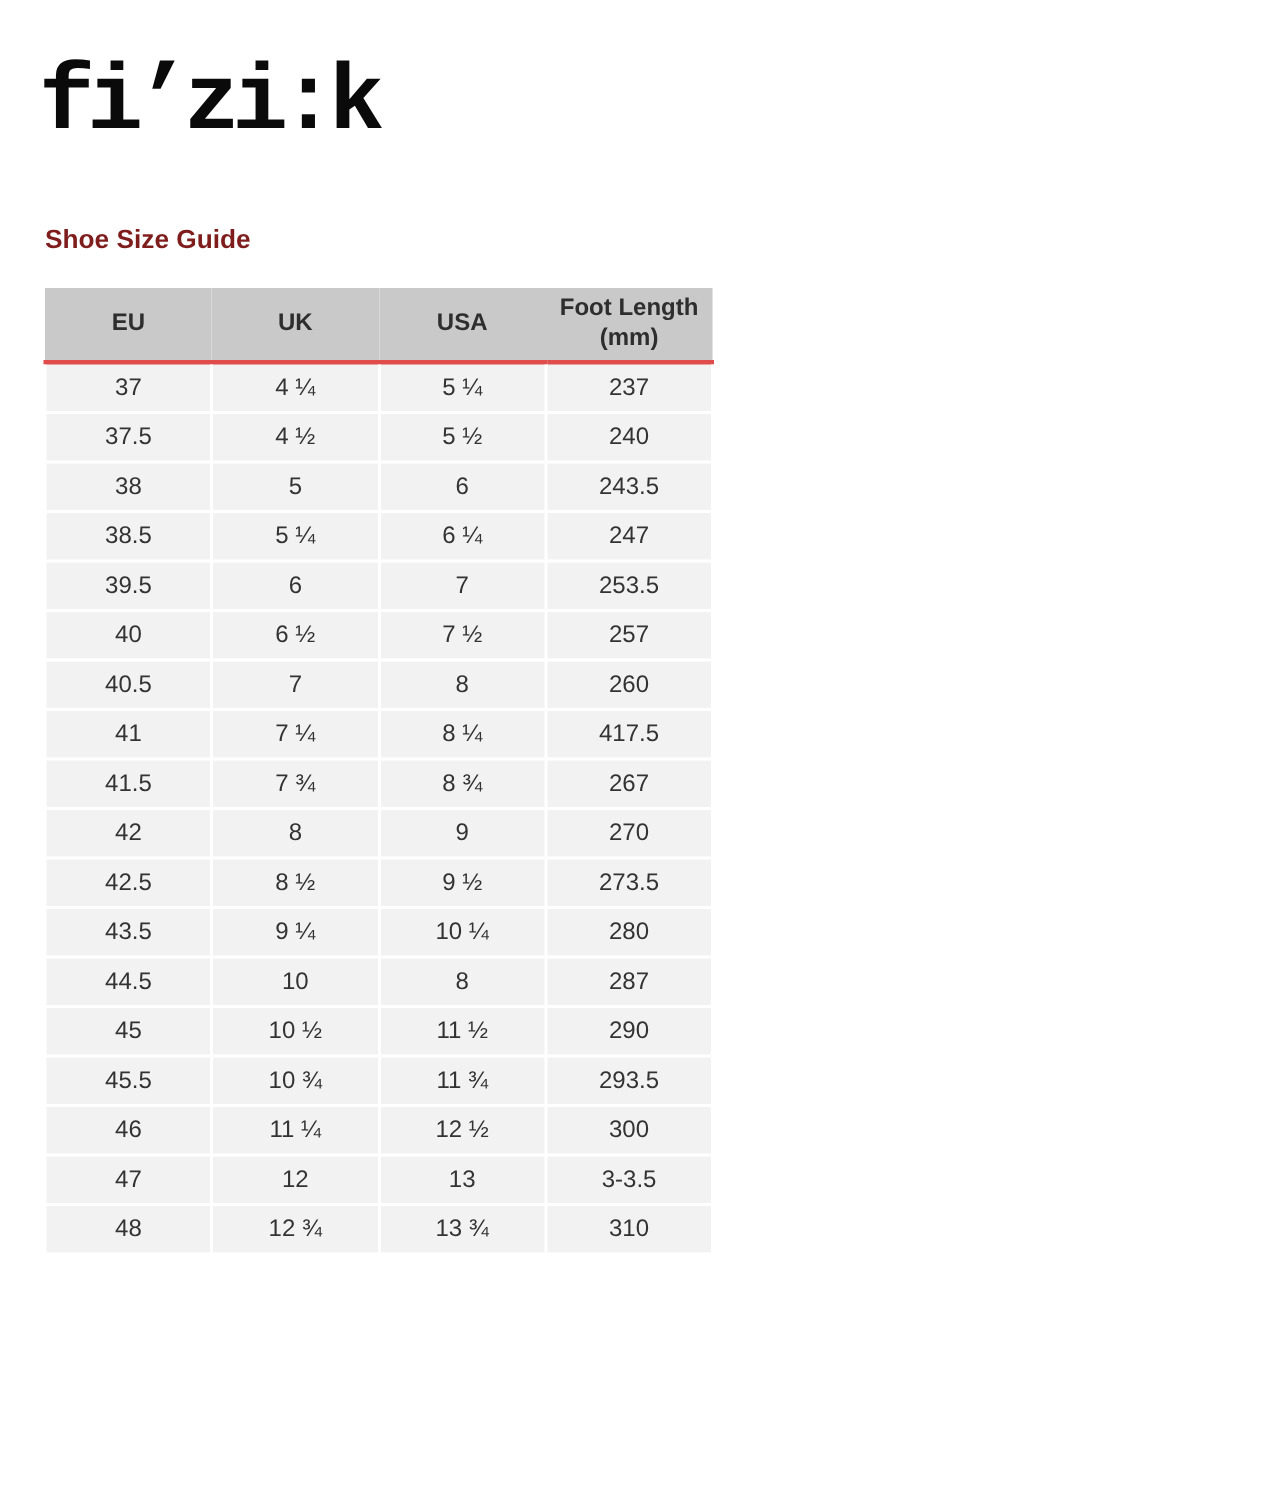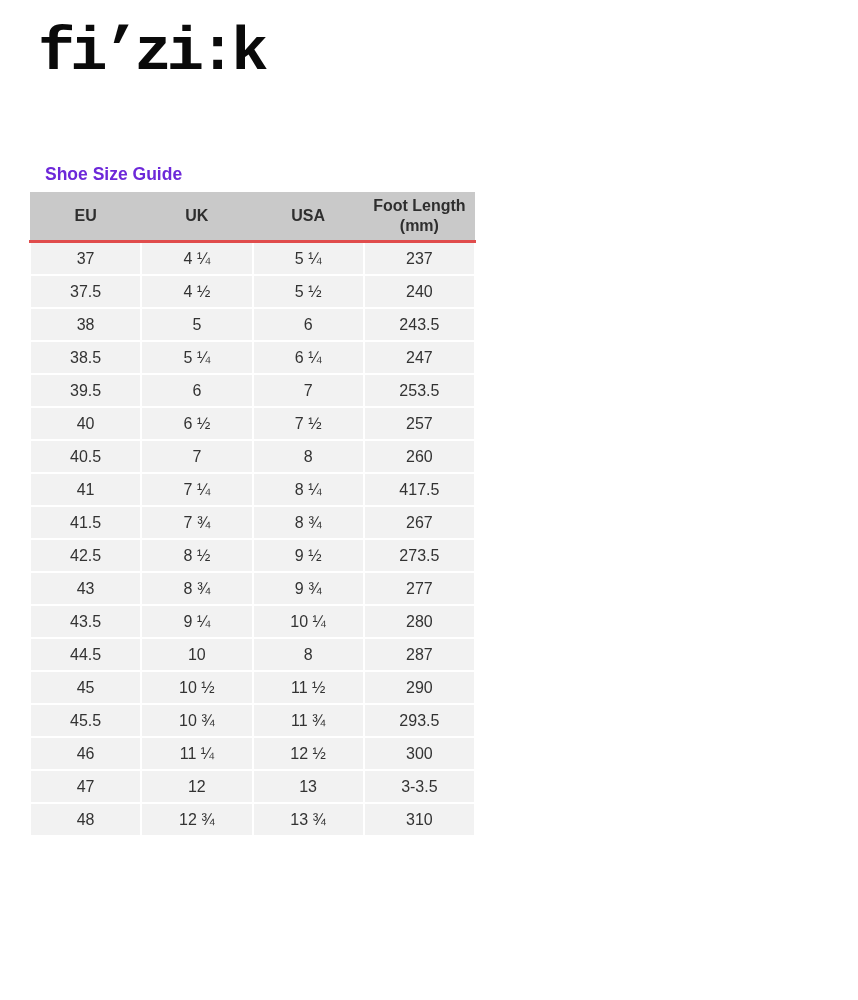--- a/index.html
+++ b/index.html
@@ -11,38 +11,37 @@
   .page {
     position: relative;
     width: 858px;
     height: 1000px;
     background: #ffffff;
     overflow: hidden;
   }
   .logo {
     position: absolute;
     left: 26px;
-    top: 22px;
+    top: 38px;
     font-family: "Liberation Mono", "DejaVu Sans Mono", monospace;
     font-weight: bold;
     font-size: 62px;
     letter-spacing: -5px;
     color: #0a0a0a;
     line-height: 1;
     white-space: nowrap;
-    margin-left: 12px;
   }
   .page-title {
     position: absolute;
     left: 29px;
     top: 148px;
-    margin: 16px;
+    margin: 1px;
     font-size: 17.5px;
     font-weight: bold;
-    color: #6d28d9;
+    color: #7f1d1d;
   }
   table.size-table {
     position: absolute;
     left: 29px;
     top: 192px;
     width: 447px;
     border-collapse: collapse;
     table-layout: fixed;
   }
   table.size-table th {
@@ -135,32 +134,32 @@
           <td>8 ¼</td>
           <td>417.5</td>
         </tr>
         <tr>
           <td>41.5</td>
           <td>7 ¾</td>
           <td>8 ¾</td>
           <td>267</td>
         </tr>
         <tr>
+          <td>42</td>
+          <td>8</td>
+          <td>9</td>
+          <td>270</td>
+        </tr>
+        <tr>
           <td>42.5</td>
           <td>8 ½</td>
           <td>9 ½</td>
           <td>273.5</td>
         </tr>
         <tr>
-          <td>43</td>
-          <td>8 ¾</td>
-          <td>9 ¾</td>
-          <td>277</td>
-        </tr>
-        <tr>
           <td>43.5</td>
           <td>9 ¼</td>
           <td>10 ¼</td>
           <td>280</td>
         </tr>
         <tr>
           <td>44.5</td>
           <td>10</td>
           <td>8</td>
           <td>287</td>

